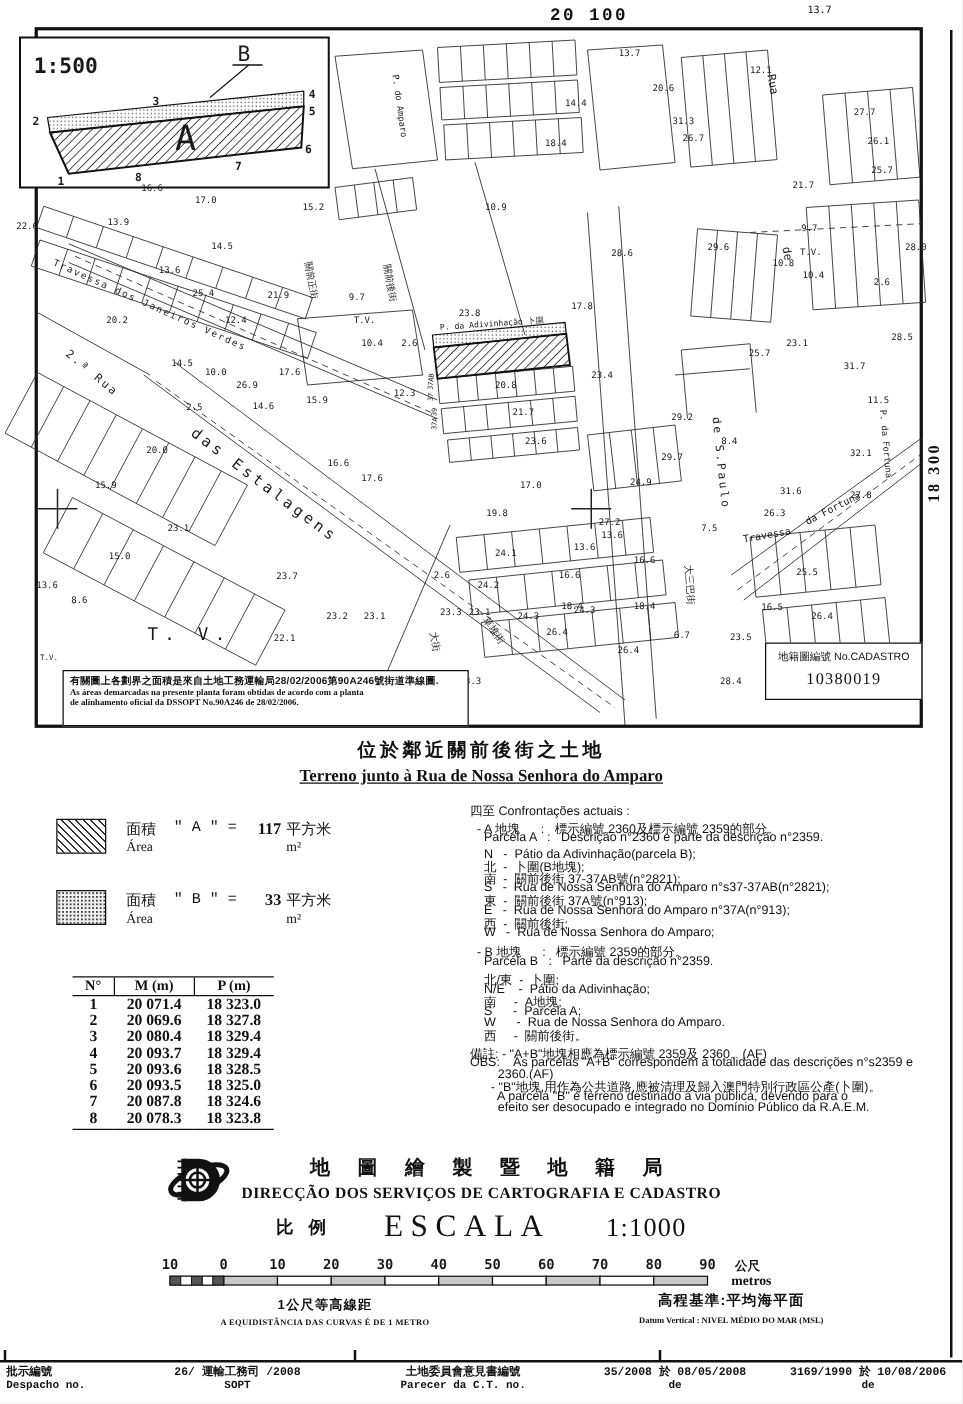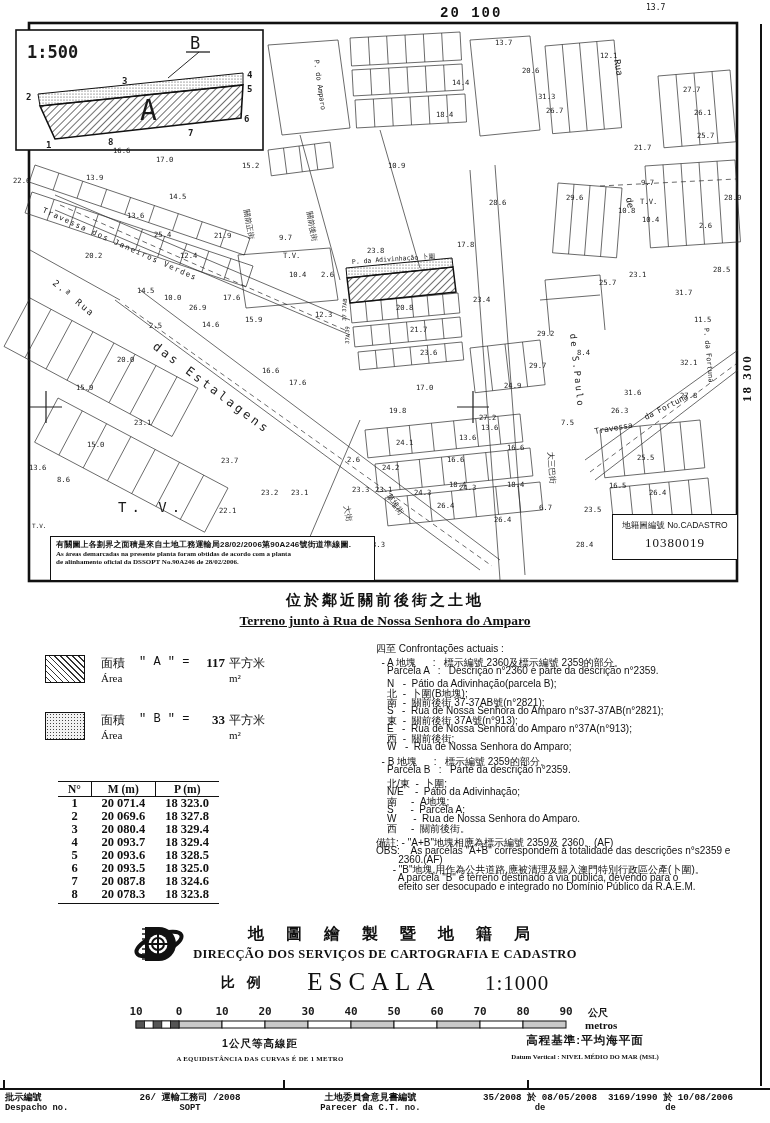--- a/index.html
+++ b/index.html
@@ -628,18 +628,18 @@
     <div>SOPT</div>
   </div>
   <div class="abs fcell" style="left:288px;top:1092px;width:165px;text-align:center">
     <div class="fz">土地委員會意見書編號</div>
     <div>Parecer da C.T. no.</div>
   </div>
   <div class="abs fcell" style="left:455px;top:1092px;width:170px;text-align:center">
     <div class="fz">35/2008 於 08/05/2008</div>
     <div>de</div>
   </div>
-  <div class="abs fcell" style="left:598px;top:1092px;width:145px;text-align:center">
+  <div class="abs fcell" style="left:622px;top:1092px;width:145px;text-align:center">
     <div class="fz">3169/1990 於 10/08/2006</div>
     <div>de</div>
   </div>
 
 </div>
 
 </body></html>

